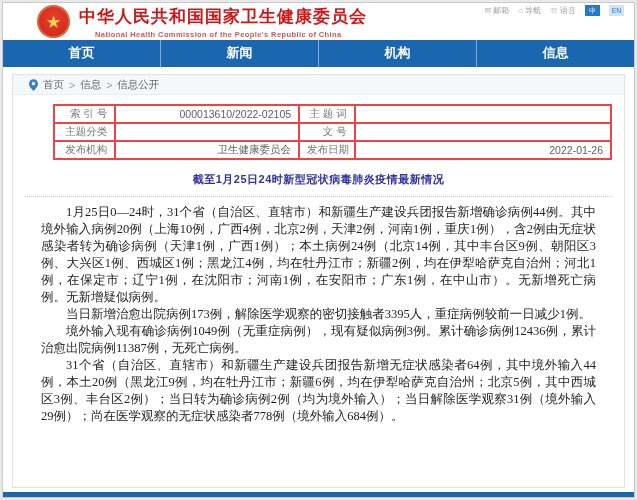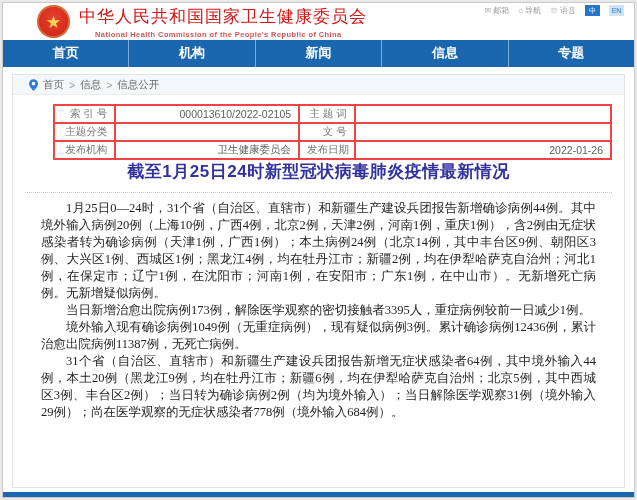--- a/index.html
+++ b/index.html
@@ -11,21 +11,21 @@
           display:flex; flex-direction:column; }
 
   
   .header { height:37px; display:flex; align-items:center;
             padding-left:34px; background:#fff; position:relative; }
   .emblem { width:33px; height:33px; border-radius:50%;
             background:radial-gradient(circle at 50% 42%, #e8402f 0%, #d42c1f 60%, #b21a10 100%);
             color:#f7d358; font-size:15px; line-height:33px; text-align:center;
             margin-right:9px; flex:0 0 auto; box-shadow:inset 0 0 0 2px rgba(247,211,88,.35); }
   .h-titles { display:flex; flex-direction:column; }
-  .h-cn { font-size:17px; font-weight:normal; color:#d01616; letter-spacing:1px; }
+  .h-cn { font-size:17px; font-weight:bold; color:#d01616; letter-spacing:1px; }
   .h-en { font-size:7.5px; color:#d25555; letter-spacing:.4px; margin-top:2px; font-weight:bold;padding-left:16px; }
 
   .topbar { position:absolute; top:2px; right:10px; display:flex;
             align-items:center; gap:9px; font-size:8px; color:#9a9a9a; }
   .tb-item { display:flex; align-items:center; gap:2px; cursor:pointer; }
   .tb-ic { font-size:8px; color:#b0b0b0; }
   .lang-btn { width:15px; height:11px; font-size:7px; line-height:11px;
               text-align:center; cursor:pointer; }
   .lang-zh { background:#2577c8; color:#fff; }
   .lang-en { background:#cfe3f5; color:#2577c8; }
@@ -49,21 +49,21 @@
 
   
   .meta { width:calc(100% - 52px); margin:9px 10px 0 40px;
           border-collapse:collapse; font-size:10.5px; table-layout:fixed; }
   .meta td { border:2px solid #ef4444; height:16px; padding:1px 7px;
              color:#606060; white-space:nowrap; overflow:hidden;text-align:right; }
   .meta td.lab { color:#777; }
   .c1 { width:11%; } .c2 { width:33%; } .c3 { width:10%; } .c4 { width:46%;margin-left:44px; }
 
   
-  .art-title { text-align:center; margin-top:0; font-size:17px;
+  .art-title { text-align:center; margin-top:12px; font-size:11px;
                font-weight:bold; color:#32329f; letter-spacing:.5px; }
   .dotted { margin:9px 12px 5px; border-bottom:1px dotted #c8c8c8; }
 
   .article { padding:2px 28px 0; font-family:"Liberation Serif","DejaVu Serif",serif;
              font-size:12.5px; line-height:17px; color:#1f1f1f;
              text-align:justify; }
   .article p { text-indent:2em; margin:0; }
 
   
   .footer { height:5px; background:#1a67b0; flex:0 0 auto; }
@@ -92,24 +92,23 @@
         <span class="tb-ic">☏</span>
         <span>语音</span>
       </span>
       <span class="lang-btn lang-zh">中</span>
       <span class="lang-btn lang-en">EN</span>
     </div>
   </div>
 
   <div class="nav">
     <div class="nav-item">首页</div>
+    <div class="nav-item">新闻</div>
     <div class="nav-item">机构</div>
-    <div class="nav-item">新闻</div>
     <div class="nav-item">信息</div>
-    <div class="nav-item">专题</div>
   </div>
 
   <div class="frame">
 
     <div class="crumb">
       <svg width="9" height="12" viewBox="0 0 10 13">
         <path d="M5 0C2.2 0 0 2.2 0 5c0 3.5 5 8 5 8s5-4.5 5-8C10 2.2 7.8 0 5 0z" fill="#2d7dd2"></path>
         <circle cx="5" cy="5" r="2" fill="#f5f8fa"></circle>
       </svg>
       <a>首页</a>

